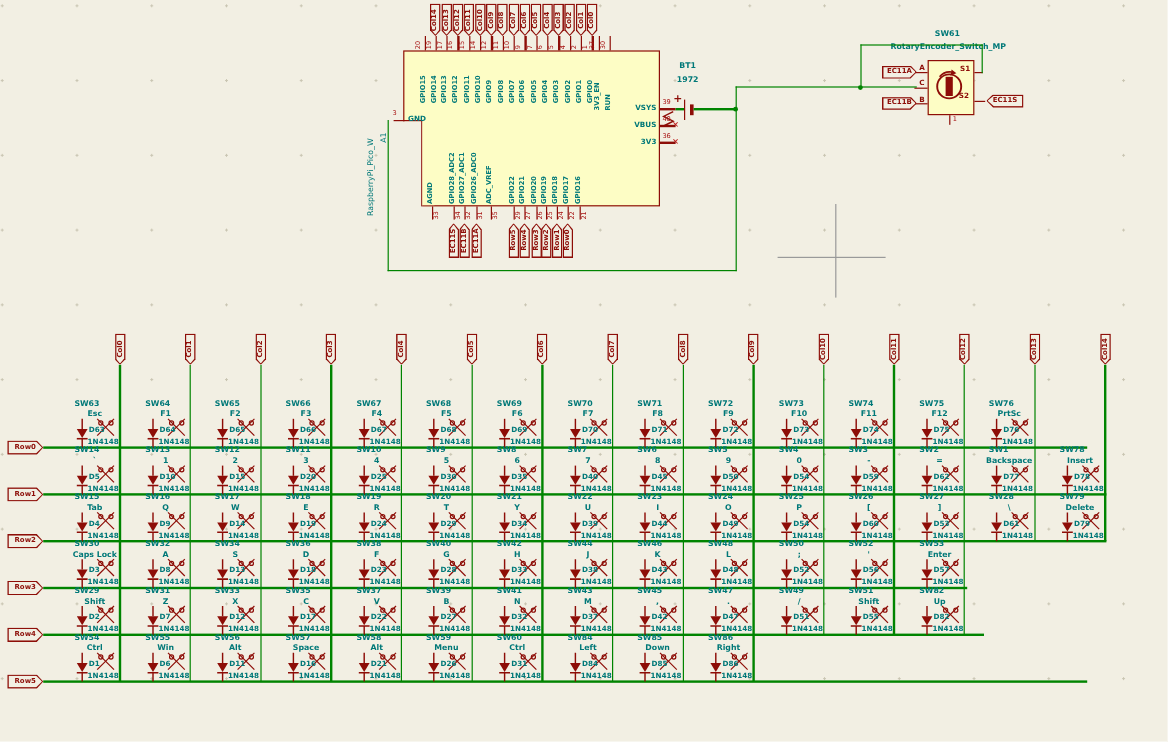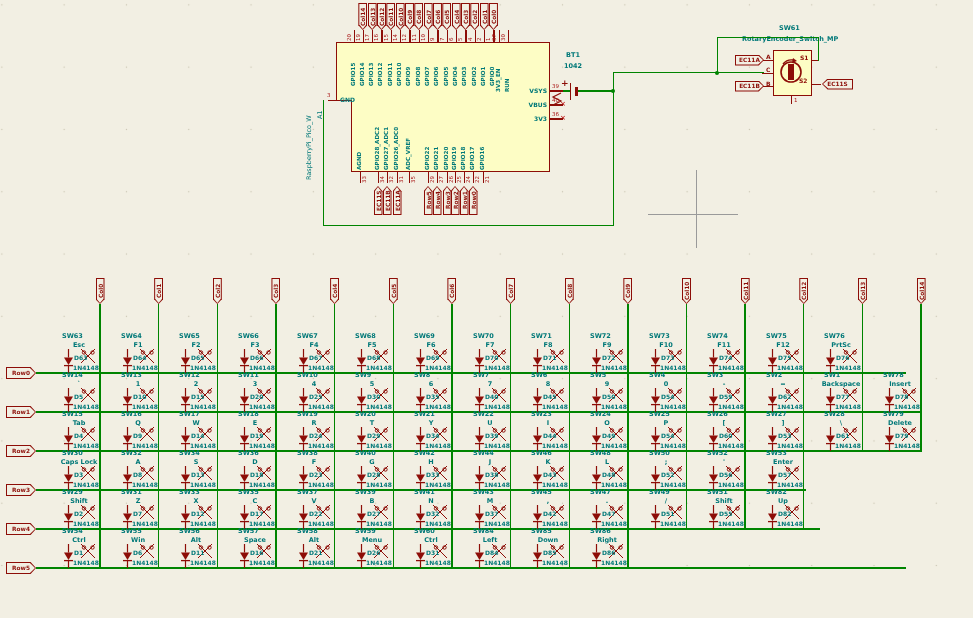--- a/index.html
+++ b/index.html
@@ -41,21 +41,21 @@
   <div class="abs" style="left:352.4px;top:101.4px;width:10px;height:70px;background:#fdfdc5;"></div>
 
   <div class="vt teal t65" style="left:306px;top:60px;height:120px;">RaspberryPi_Pico_W</div>
   <div class="vt teal t65" style="left:317px;top:103px;height:16px;">A1</div>
 
   <div class="mline" style="left:328px;top:99.5px;width:9px;height:1.3px;"></div>
   <div class="abs pinnum" style="left:327px;top:92px;">3</div>
   <div class="abs teal t6" style="left:340px;top:96px;font-weight:bold;">GND</div>
 
   <div class="abs teal t65" style="left:566px;top:51px;font-weight:bold;">BT1</div>
-  <div class="abs teal t65" style="left:564px;top:62px;font-weight:bold;">1042</div>
+  <div class="abs teal t65" style="left:564px;top:62px;font-weight:bold;">1972</div>
   <div class="abs maroon" style="left:561px;top:78px;font-size:9px;font-weight:bold;">+</div>
   <div class="mline" style="left:570px;top:83px;width:1.4px;height:17px;"></div>
   <div class="mline" style="left:575px;top:87px;width:2.6px;height:9px;"></div>
 
   <div class="ncx" style="left:560px;top:101px;">×</div>
   <div class="ncx" style="left:560px;top:115px;">×</div>
 
   <svg width="14" height="16" style="left:550px;top:92px;">
     <polyline points="11,1 3,5 11,9 3,13" fill="none" stroke="#8d0d07" stroke-width="1.2"></polyline>
   </svg>

